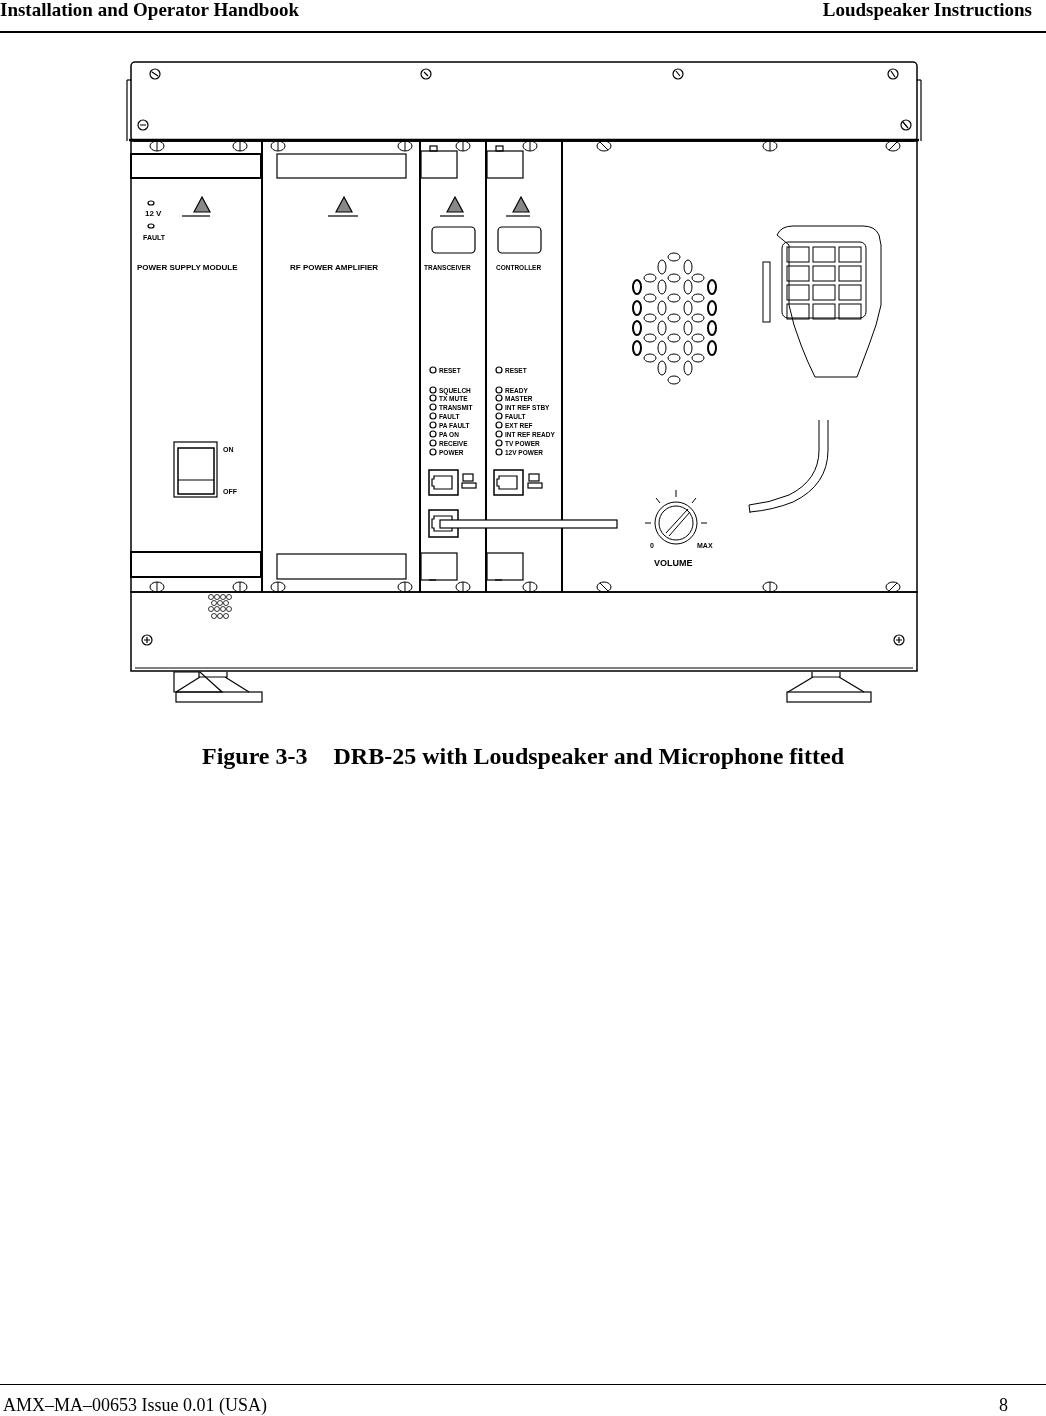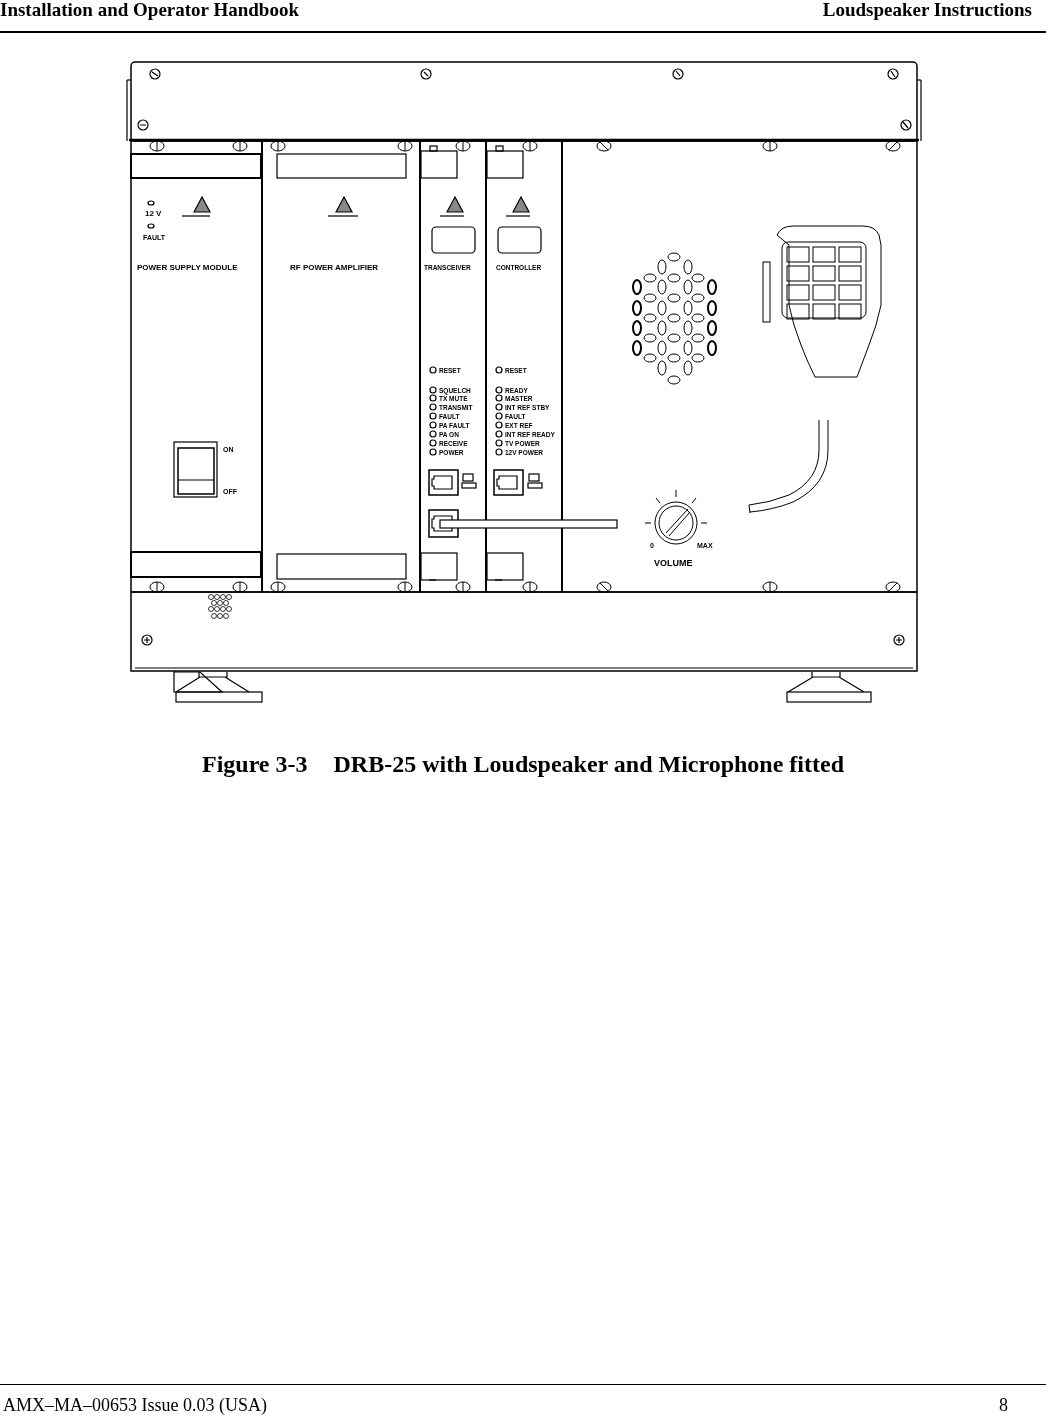--- a/index.html
+++ b/index.html
@@ -2,21 +2,21 @@
 <html><head>
 <meta charset="utf-8">
 <style>
   html, body { margin: 0; padding: 0; background: #ffffff; }
   body { width: 1046px; height: 1416px; position: relative; overflow: hidden; font-family: "Liberation Serif", serif; color: #000; }
   .header { position: absolute; left: 0; top: 0; width: 1046px; height: 34px; padding-left: 25px; }
   .header .left { position: absolute; left: 0; top: -1px; font-weight: bold; font-size: 19px; }
   .header .right { position: absolute; right: 39px; top: -1px; font-weight: bold; font-size: 19px; }
   .header-rule { position: absolute; left: 0; top: 31px; width: 1046px; height: 2px; background: #000; }
   .figure { position: absolute; left: 0; top: 0; width: 880px; height: 720px; }
-  .caption { position: absolute; left: 0; width: 1046px; top: 743px; text-align: center; font-weight: bold; font-size: 24px; margin-top: 8px; }
+  .caption { position: absolute; left: 0; width: 1046px; top: 743px; text-align: center; font-weight: bold; font-size: 24px; }
   .caption .num { margin-right: 26px; }
   .footer-rule { position: absolute; left: 0; top: 1384px; width: 1046px; height: 1px; background: #000; }
   .footer .left { position: absolute; left: 3px; top: 1395px; font-size: 18px; }
   .footer .right { position: absolute; right: 38px; top: 1395px; font-size: 18px; }
   svg text { font-family: "Liberation Sans", sans-serif; font-weight: bold; fill: #000; }
 </style>
 </head>
 <body>
 
 <div class="header">
@@ -322,15 +322,15 @@
   </g>
 </svg>
 </div>
 
 <div class="caption">
   <span class="num">Figure 3-3</span><span>DRB-25 with Loudspeaker and Microphone fitted</span>
 </div>
 
 <div class="footer-rule"></div>
 <div class="footer">
-  <span class="left">AMX–MA–00653 Issue 0.03 (USA)</span>
+  <span class="left">AMX–MA–00653 Issue 0.01 (USA)</span>
   <span class="right">8</span>
 </div>
 
 </body></html>

